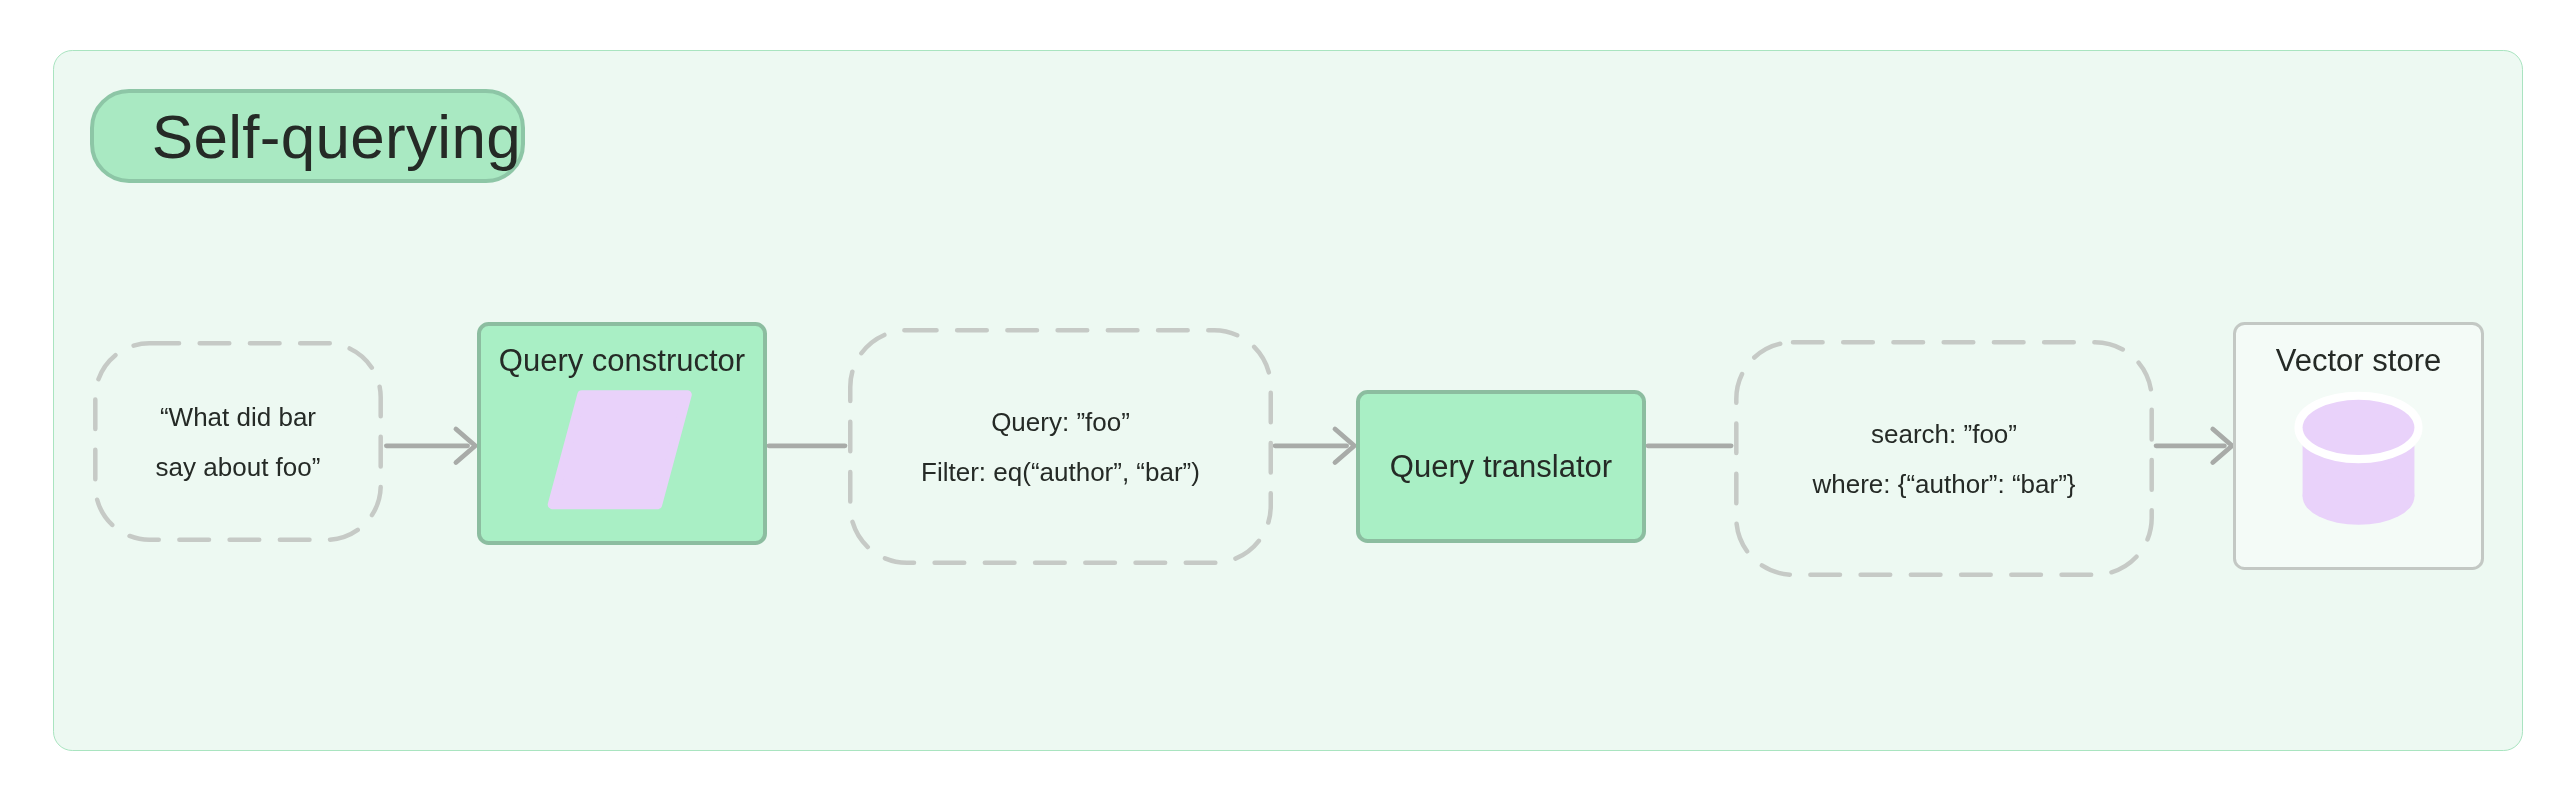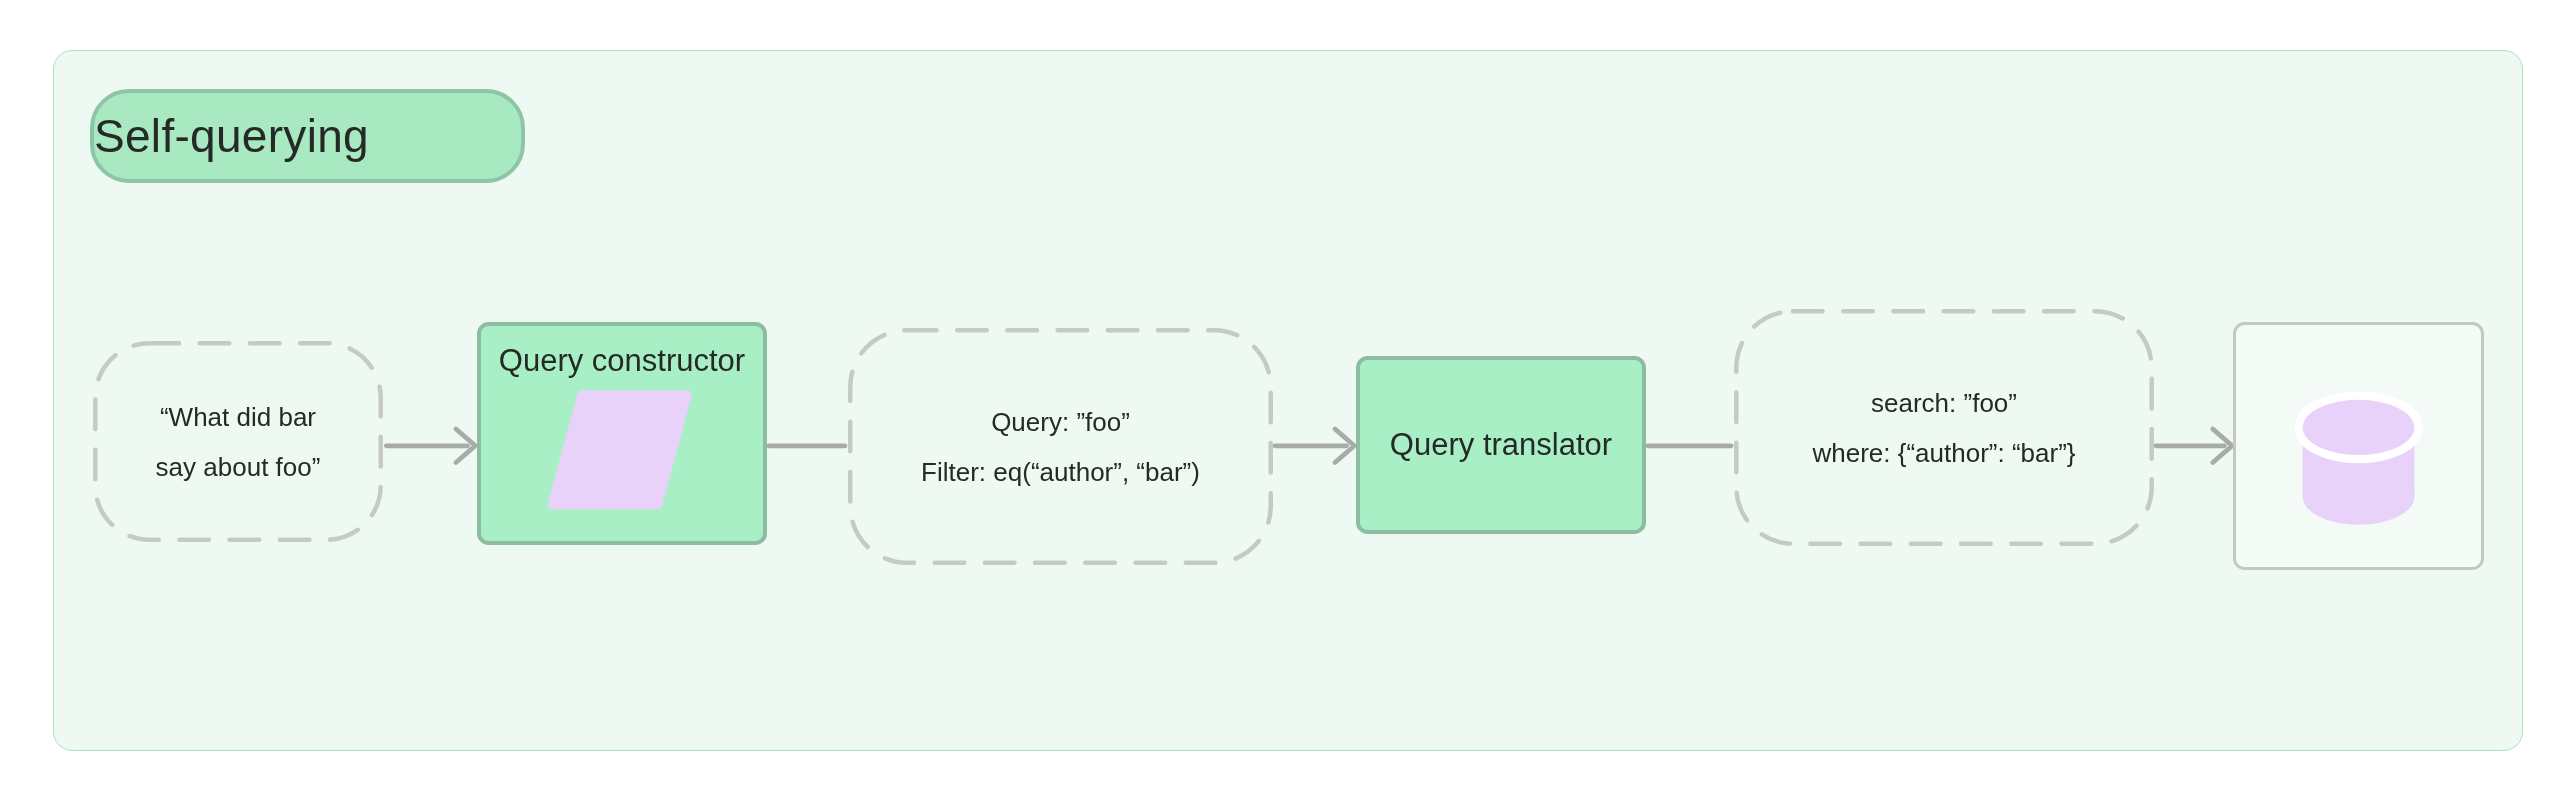--- a/index.html
+++ b/index.html
@@ -20,22 +20,22 @@
     position:absolute;left:53px;top:50px;width:2470px;height:701px;
     background:var(--panel_bg);
     border:1.9px solid var(--panel_border);
     border-radius:19.3px;
   }
   .title-badge{
     position:absolute;left:90px;top:89px;width:435px;height:94px;
     background:var(--badge_bg);
     border:4.5px solid var(--badge_border);
     border-radius:39px;
-    display:flex;align-items:center;justify-content:flex-start;
-    font-size:46px;font-weight:500;letter-spacing:0.3px;
+    display:flex;align-items:center;justify-content:flex-end;
+    font-size:62px;font-weight:500;letter-spacing:0.3px;
   }
   .node{position:absolute;}
   .dashed-node{display:flex;align-items:center;justify-content:center;}
   .dashed-node > svg.frame{position:absolute;inset:0;}
   .dashed-text{
     position:relative;display:flex;flex-direction:column;align-items:center;
     font-size:26px;line-height:50px;text-align:center;white-space:pre;
   }
   .green-node{
     background:var(--node_bg);
@@ -109,35 +109,36 @@
 <div class="node dashed-node" style="left:848px;top:328px;width:425px;height:237px;">
   <svg class="frame" width="425" height="237" viewBox="0 0 660 368">
     <rect class="dash-rect" x="3.5" y="3.5" width="653" height="361" rx="88"></rect>
   </svg>
   <div class="dashed-text">
     <span>Query: ”foo”</span>
     <span>Filter: eq(“author”, “bar”)</span>
   </div>
 </div>
 
-<div class="node green-node" style="left:1356px;top:356px;width:290px;height:178px;">
+<div class="node green-node" style="left:1356px;top:390px;width:290px;height:153px;">
   <div class="node-label-centered">Query translator</div>
 </div>
 
-<div class="node dashed-node" style="left:1734px;top:309px;width:420px;height:237px;">
+<div class="node dashed-node" style="left:1734px;top:340px;width:420px;height:237px;">
   <svg class="frame" width="420" height="237" viewBox="0 0 652 368">
     <rect class="dash-rect" x="3.5" y="3.5" width="645" height="361" rx="88"></rect>
   </svg>
   <div class="dashed-text">
     <span>search: ”foo”</span>
     <span>where: {“author”: “bar”}</span>
   </div>
 </div>
 
 <div class="node store-node" style="left:2233px;top:322px;width:251px;height:248px;">
   <svg class="icon-svg" viewBox="0 0 390 385">
     <rect class="cyl-purple" x="106" y="163" width="178" height="110"></rect>
     <ellipse class="cyl-purple" cx="195" cy="273" rx="89" ry="45"></ellipse>
     <ellipse class="cyl-gap" cx="195" cy="163" rx="89" ry="44"></ellipse>
     <ellipse class="cyl-purple" cx="195" cy="163" rx="89" ry="44"></ellipse>
   </svg>
+  <div class="node-label" style="top:18px;">Vector store</div>
 </div>
 
 
 </body></html>

